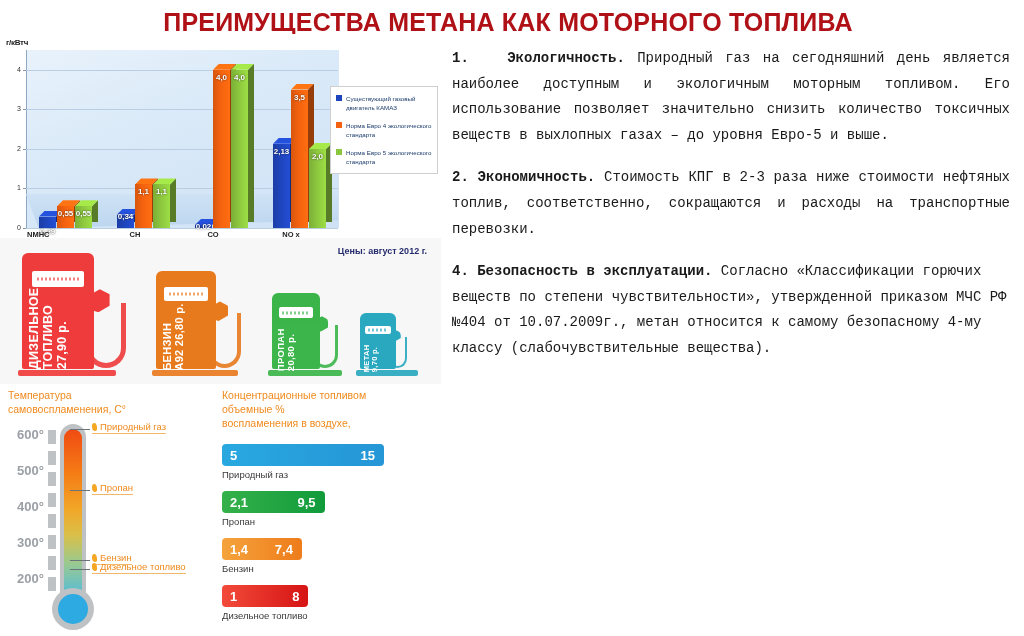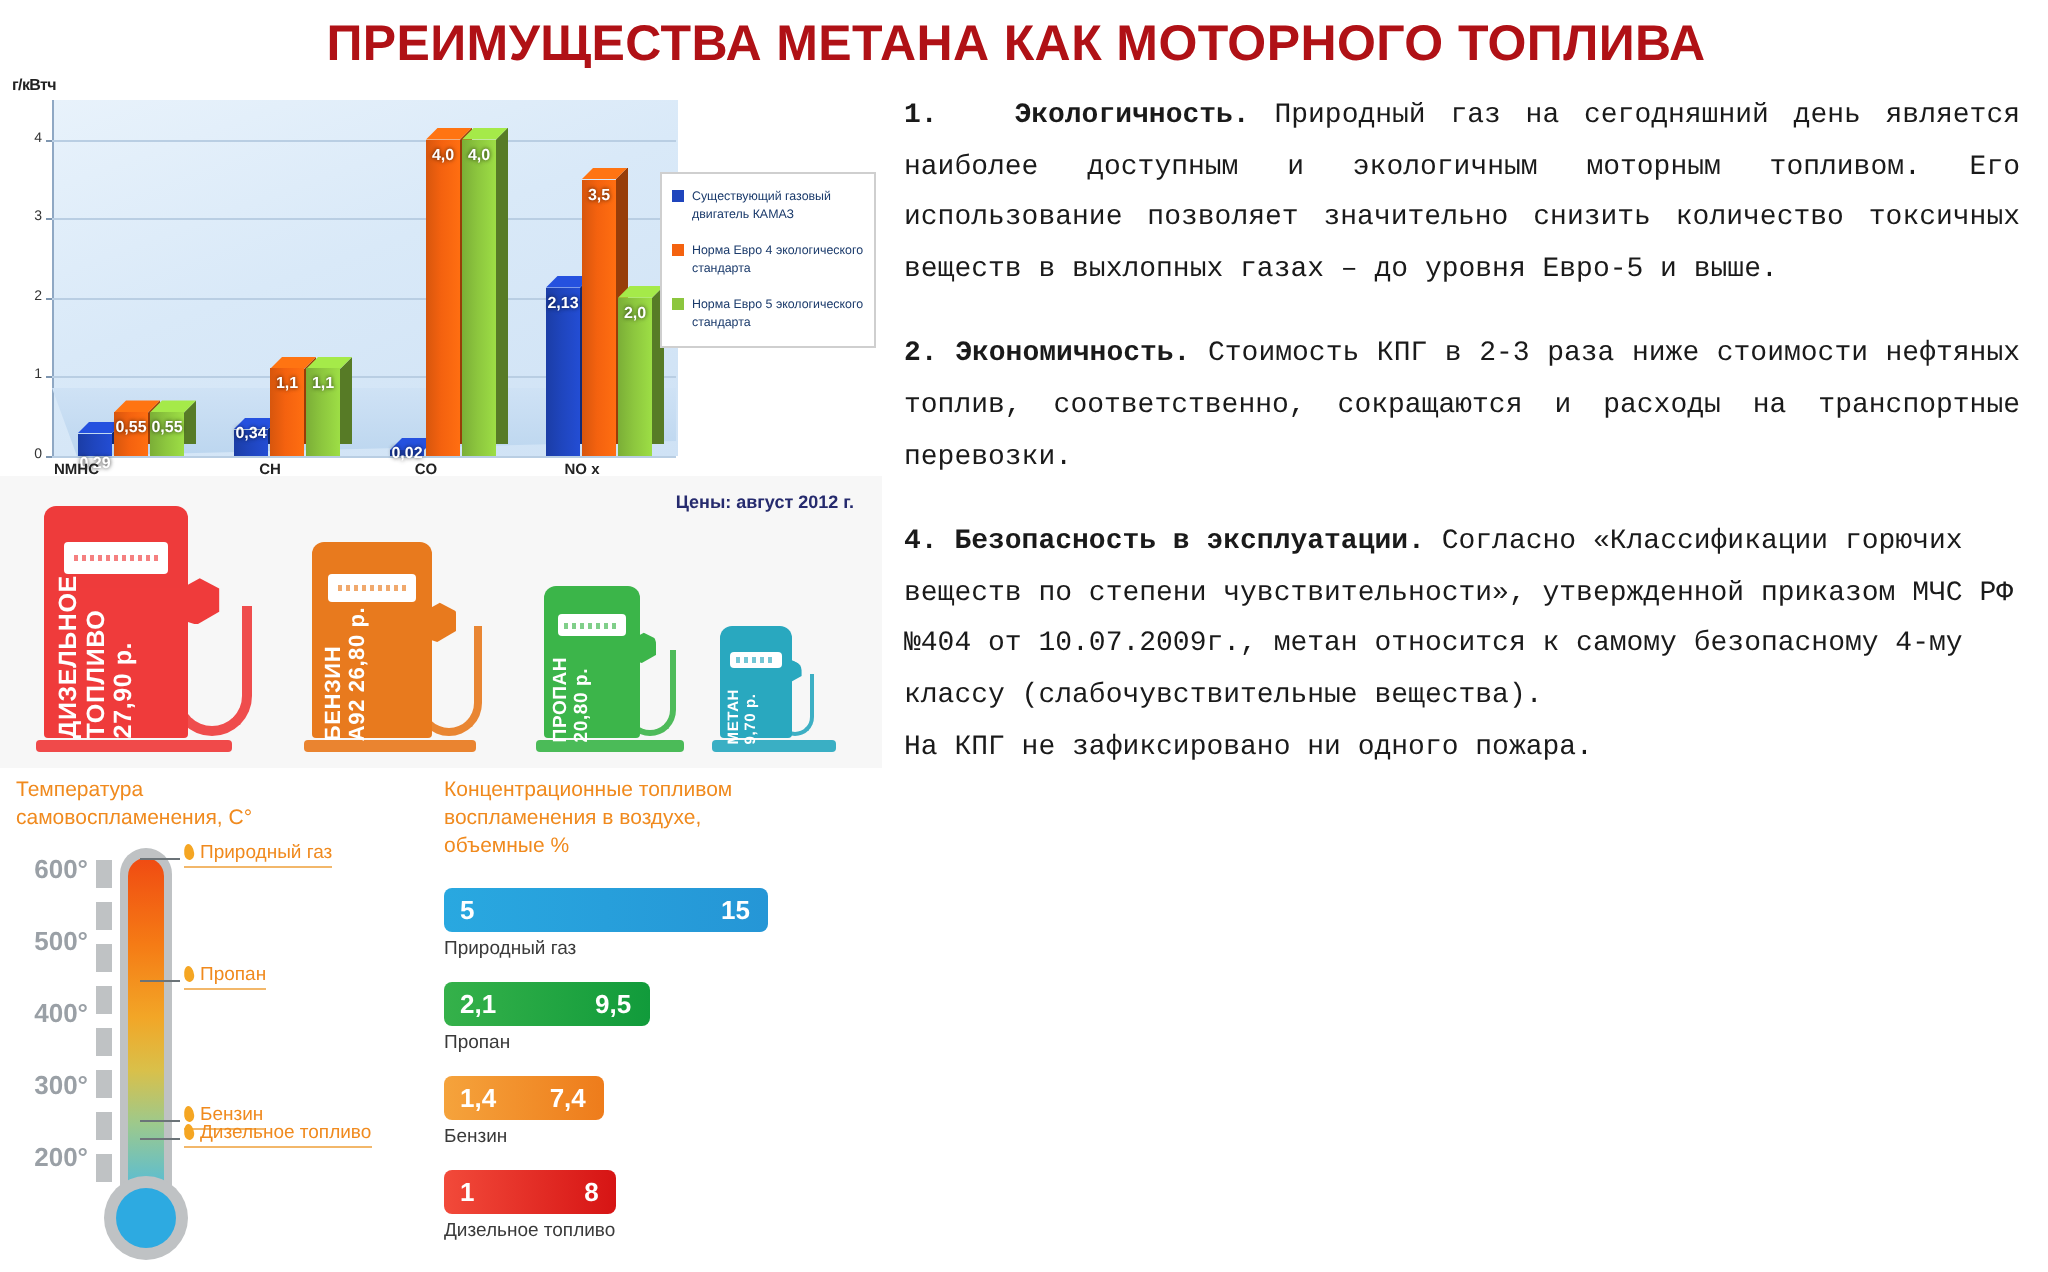--- a/index.html
+++ b/index.html
@@ -267,22 +267,22 @@
           <div class="tmark" style="position: absolute; left: 62px; top: 138.2px; width: 20px; height: 1px; background: rgb(107, 115, 120);"></div>
           <div class="tname" style="position: absolute; left: 84px; top: 130.2px;"><span class="flame"></span><span>Бензин</span></div>
           <div class="tmark" style="position: absolute; left: 62px; top: 147.2px; width: 20px; height: 1px; background: rgb(107, 115, 120);"></div>
           <div class="tname" style="position: absolute; left: 84px; top: 139.2px;"><span class="flame"></span><span>Дизельное топливо</span></div>
         </div>
     </div>
 
     <div id="fcol">
       <div id="fhead">
           <div>Концентрационные топливом</div>
+          <div>объемные %</div>
           <div>воспламенения в воздухе,</div>
-          <div>объемные %</div>
         </div>
       <div id="frows">
           <div class="frow">
             <div class="fbar" style="width: 162px; background: linear-gradient(90deg, rgb(41, 168, 224) 0%, rgb(37, 150, 214) 100%);">
               <span class="flo">5</span>
               <span class="fhi">15</span>
             </div>
             <div class="fname">Природный газ</div>
           </div>
           <div class="frow">
@@ -314,15 +314,14 @@
 <div id="right">
   <p class="para" id="p1">
     <b>1.</b>
     <span style="display:inline-block;width:26px"></span><b>Экологичность.</b><span> Природный газ на сегодняшний день является наиболее доступным и экологичным моторным топливом. Его использование позволяет значительно снизить количество токсичных веществ в выхлопных газах – до уровня Евро-5 и выше.</span>
   </p>
   <p class="para" id="p2">
     <b>2. Экономичность.</b><span> Стоимость КПГ в 2-3 раза ниже стоимости нефтяных топлив, соответственно, сокращаются и расходы на транспортные перевозки.</span>
   </p>
   <p class="para" id="p3">
     <b>4. Безопасность в эксплуатации.</b><span> Согласно «Классификации горючих веществ по степени чувствительности», утвержденной приказом МЧС РФ №404 от 10.07.2009г., метан относится к самому безопасному 4-му классу (слабочувствительные вещества).</span><br>
-    <span>На КПГ не зафиксировано ни одного пожара.</span>
   </p>
 </div>
 
 </body></html>

